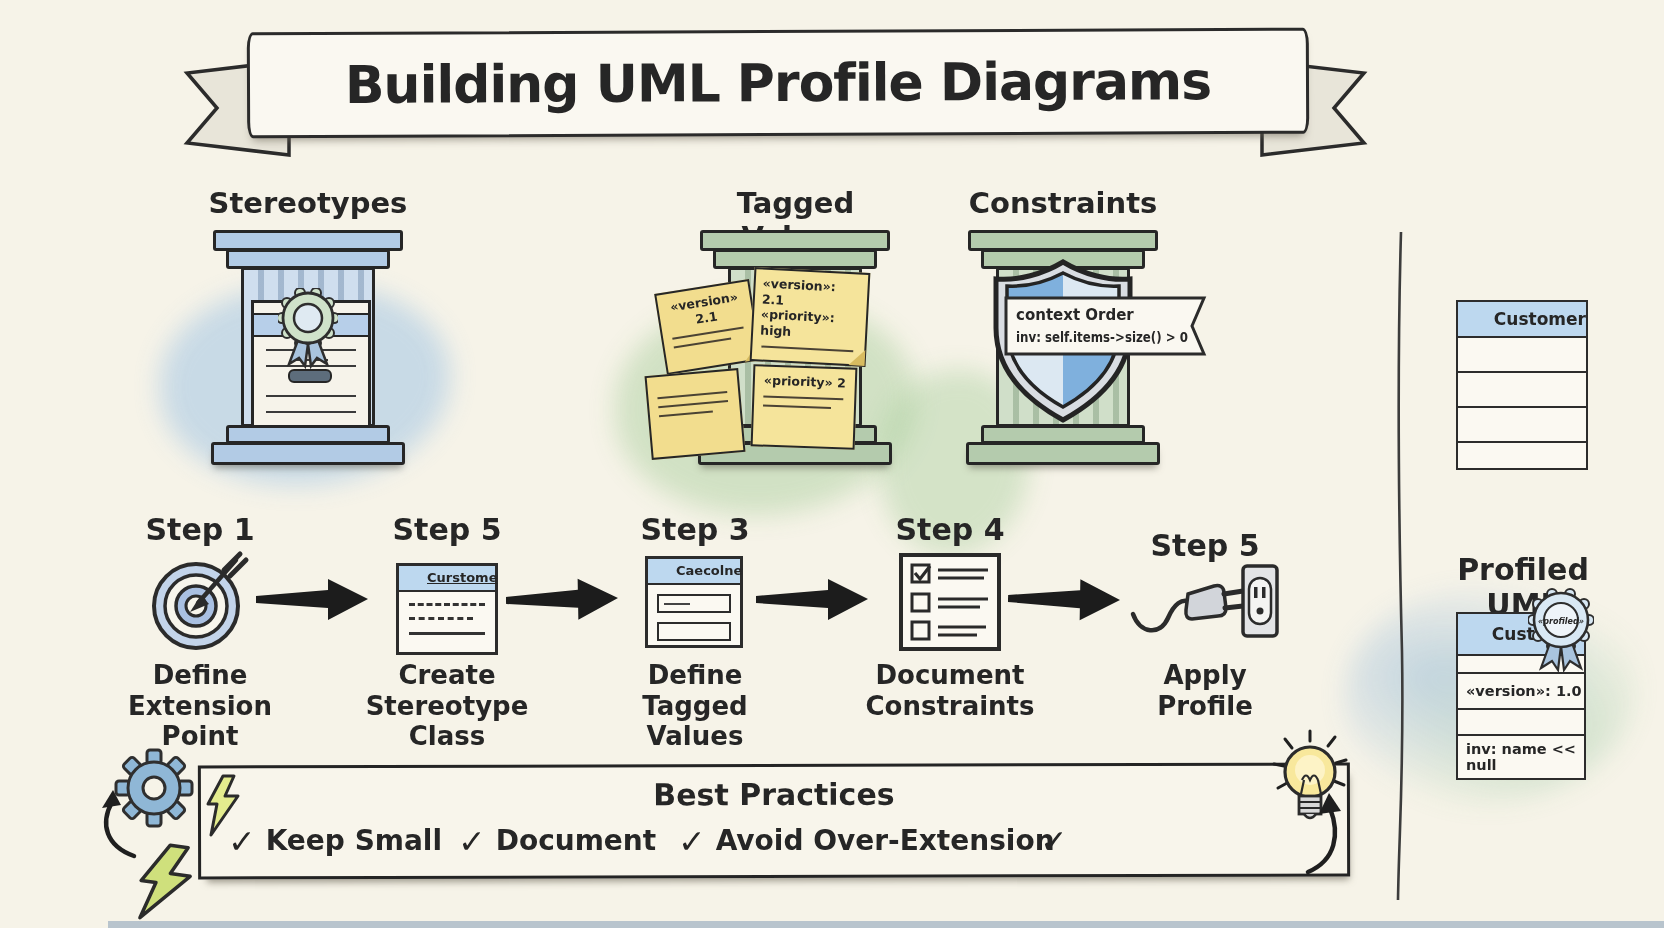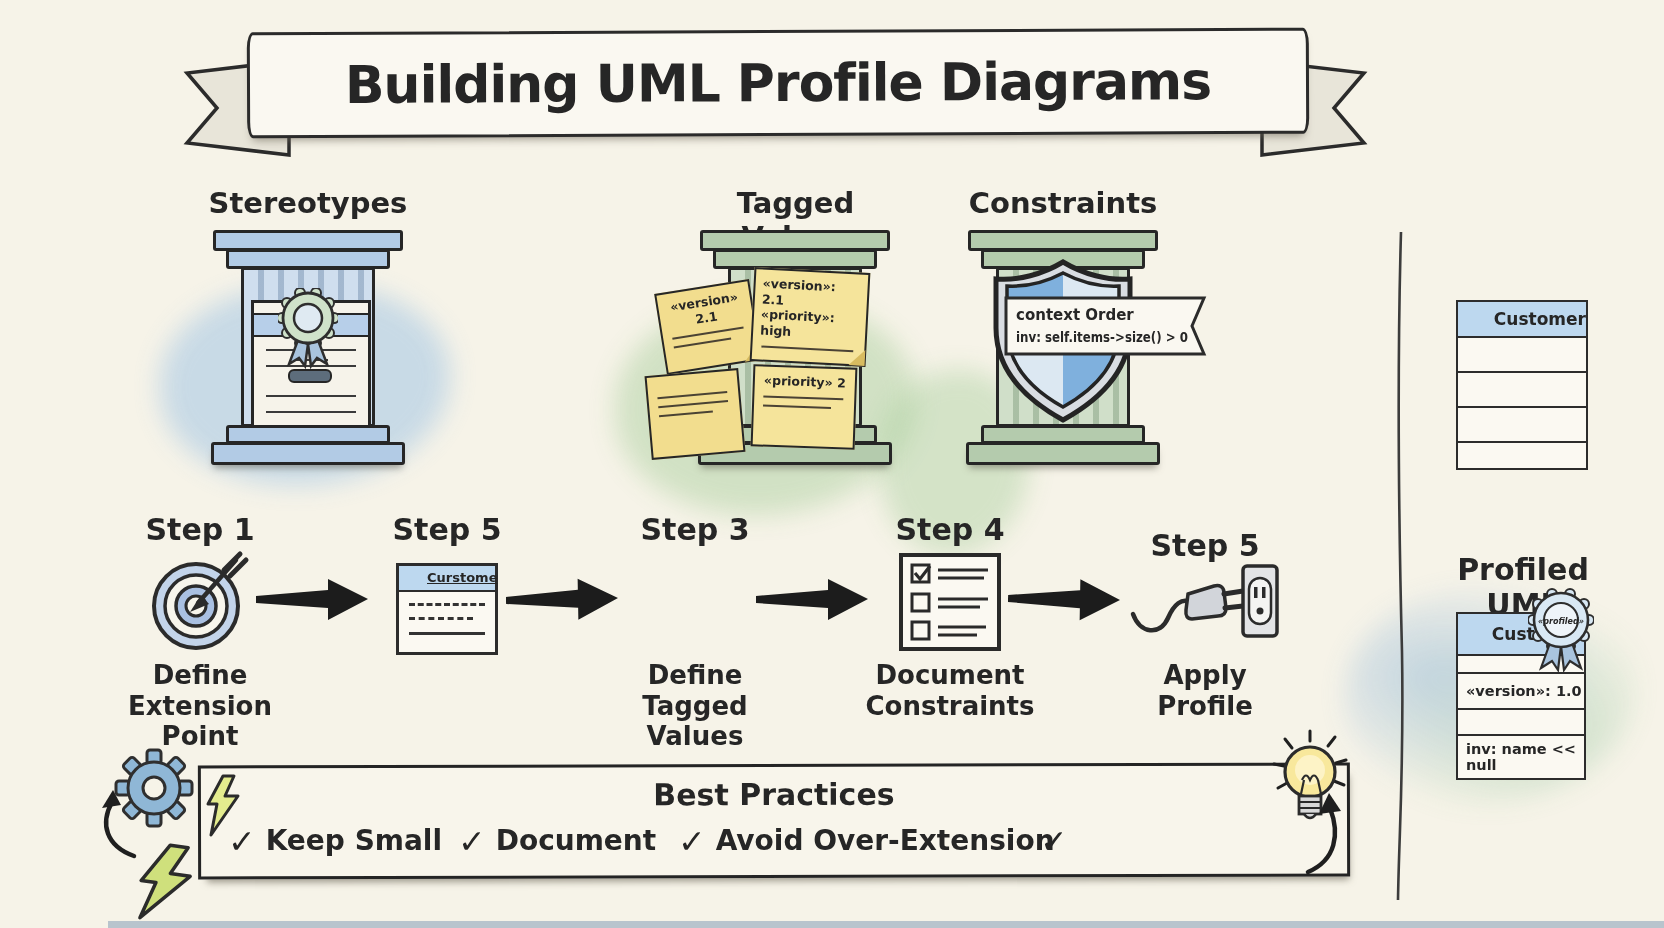--- a/index.html
+++ b/index.html
@@ -224,20 +224,27 @@
     <path d="M76,22 L92,6 M82,28 L98,12" stroke="#2b2b2b" stroke-width="5" stroke-linecap="round"></path>
   </svg>
 
   <div class="abs uml-box" style="left:396px;top:563px;width:102px;height:92px;text-decoration:underline;">
     <div class="uml-hdr" style="height:24px;font-size:13px;line-height:24px;">Curstome</div>
     <div class="dash-ln"></div>
     <div class="dash-ln" style="margin-right:22px;"></div>
     <div class="solid-ln"></div>
   </div>
 
+  <div class="abs uml-box" style="left:645px;top:556px;width:98px;height:92px;">
+    <div class="uml-hdr" style="height:24px;font-size:13px;line-height:24px;">Caecolne</div>
+    <div class="slot">
+        <div class="mini"></div>
+      </div>
+    <div class="slot"></div>
+  </div>
 
   <svg class="abs" style="left:898px;top:552px;" width="104" height="100" viewBox="0 0 104 100">
     <rect x="3" y="3" width="98" height="94" fill="#fbf9f2" stroke="#2a2a2a" stroke-width="4"></rect>
     <rect x="14" y="13" width="17" height="17" fill="none" stroke="#2a2a2a" stroke-width="3"></rect>
     <path d="M17,21 l5,6 l10,-13" fill="none" stroke="#2a2a2a" stroke-width="3.2"></path>
     <path d="M40,18 H90 M40,26 H86" stroke="#2a2a2a" stroke-width="3.2"></path>
     <rect x="14" y="42" width="17" height="17" fill="none" stroke="#2a2a2a" stroke-width="3"></rect>
     <path d="M40,47 H90 M40,55 H82" stroke="#2a2a2a" stroke-width="3.2"></path>
     <rect x="14" y="70" width="17" height="17" fill="none" stroke="#2a2a2a" stroke-width="3"></rect>
     <path d="M40,75 H88 M40,83 H79" stroke="#2a2a2a" stroke-width="3.2"></path>
@@ -262,20 +269,21 @@
       <polygon points="0,20 72,14 72,3 112,23 72,44 72,32 0,27" fill="#1c1c1c"></polygon>
     </svg>
   <svg class="abs" style="left:756px;top:576px;" width="116" height="48" viewBox="0 0 116 48">
       <polygon points="0,20 72,14 72,3 112,23 72,44 72,32 0,27" fill="#1c1c1c"></polygon>
     </svg>
   <svg class="abs" style="left:1008px;top:576px;transform:rotate(1deg);" width="116" height="48" viewBox="0 0 116 48">
       <polygon points="0,20 72,14 72,3 112,23 72,44 72,32 0,27" fill="#1c1c1c"></polygon>
     </svg>
 
   <div class="abs step-label ctr" style="left:120px;top:660px;width:160px;">Define Extension Point</div>
+  <div class="abs step-label ctr" style="left:357px;top:660px;width:180px;">Create Stereotype Class</div>
   <div class="abs step-label ctr" style="left:615px;top:660px;width:160px;">Define Tagged Values</div>
   <div class="abs step-label ctr" style="left:850px;top:660px;width:200px;">Document Constraints</div>
   <div class="abs step-label ctr" style="left:1125px;top:660px;width:160px;">Apply Profile</div>
 
   <div class="abs bp-box">
     <div class="bp-title ctr" style="margin-top:10px;">Best Practices</div>
   </div>
   <div class="abs bp-item" style="left:228px;top:822px;">
     <span class="bp-check">✓</span>
     <span class="bp-label">Keep Small</span>

